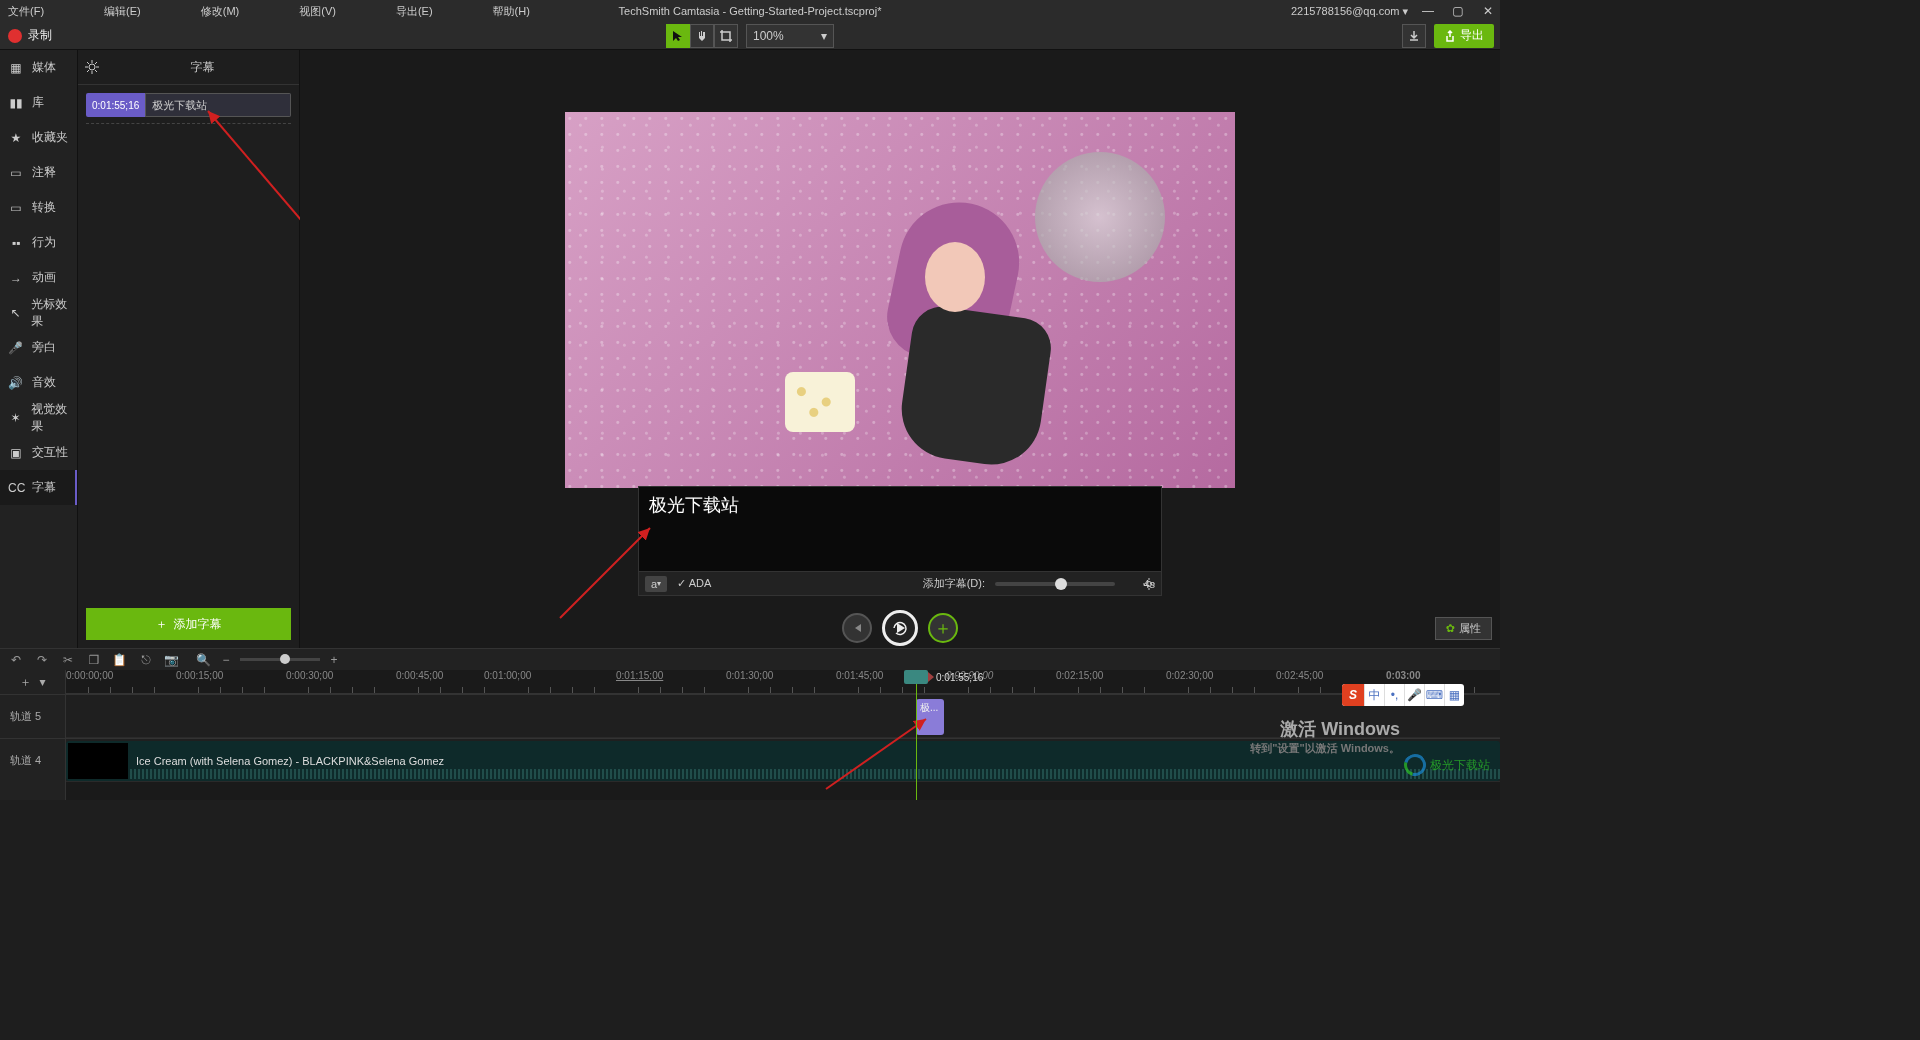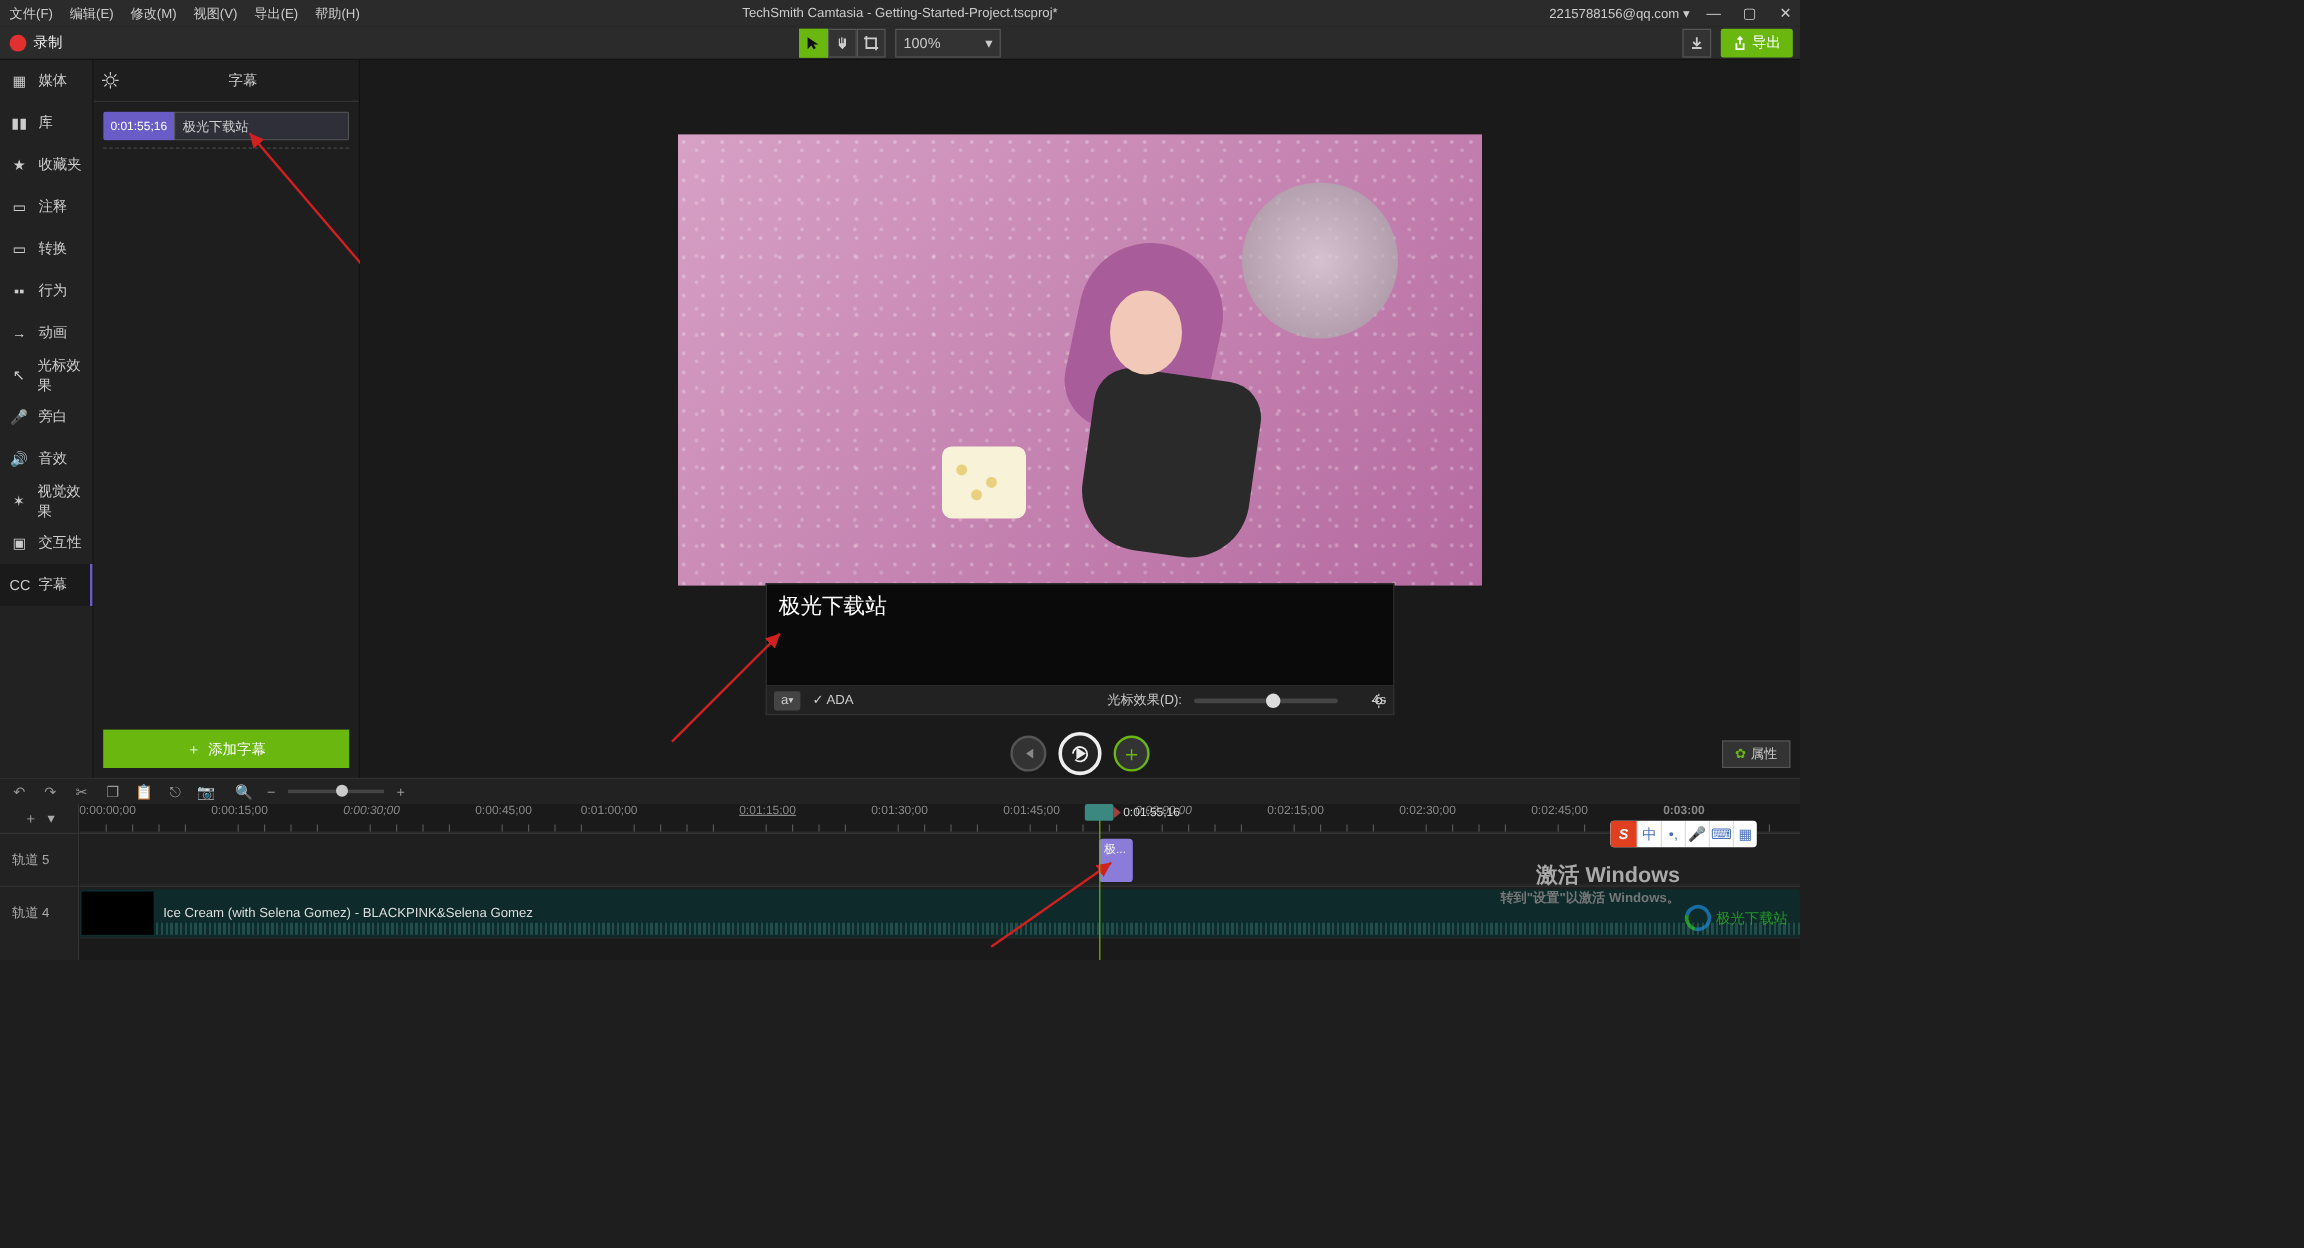--- a/index.html
+++ b/index.html
@@ -1,19 +1,19 @@
 <!DOCTYPE html>
 <html><head>
 <meta charset="utf-8">
 <style>
 * { margin: 0; padding: 0; box-sizing: border-box; font-family: "Microsoft YaHei", Arial, sans-serif; }
 body { background: #1e1e1e; color: #ccc; width: 1500px; height: 812px; overflow: hidden; font-size: 12px; position: relative; }
 
 
-.menubar { height: 22px; background: #2b2b2b; display: flex; align-items: center; padding: 0 8px; position: relative; }
+.menubar { height: 22px; background: #2b2b2b; display: flex; align-items: center; padding: 0 8px; position: relative; gap: 46px; }
 .menubar .menu-item { margin-right: 14px; color: #ccc; cursor: pointer; font-size: 11px; }
 .menubar .title { position: absolute; left: 50%; transform: translateX(-50%); color: #ccc; font-size: 11px; }
 .menubar .right { position: absolute; right: 6px; display: flex; align-items: center; gap: 14px; }
 .menubar .win-ctrl { display: flex; gap: 18px; }
 .menubar .win-btn { width: 12px; height: 12px; display:flex; align-items:center; justify-content:center; color:#ccc; }
 
 
 .recordbar { height: 28px; background: #2b2b2b; display: flex; align-items: center; padding: 0 8px; border-bottom: 1px solid #111; position: relative; }
 .rec-dot { width: 14px; height: 14px; background: #e03030; border-radius: 50%; margin-right: 6px; }
 .recordbar .label { color: #eee; font-size: 12px; }
@@ -283,21 +283,21 @@
         <div class="face"></div>
       </div>
       <div class="popcorn"></div>
     </div>
 
     <div class="caption-editor">
       <div class="caption-input-box">极光下载站</div>
       <div class="caption-toolbar">
         <span class="font-btn">a <span style="font-size:8px;">▾</span></span>
         <span class="ada">✓ <span>ADA</span></span>
-        <span class="duration-label">光标效果(D):</span>
+        <span class="duration-label">添加字幕(D):</span>
         <div class="slider">
             <div class="knob"></div>
           </div>
         <span class="dur-val">4s</span>
         <span class="gear">
           <svg width="12" height="12">
               <circle cx="6" cy="6" r="2.5" fill="none" stroke="#ccc"></circle>
               <path d="M6 0 L6 2 M6 10 L6 12 M0 6 L2 6 M10 6 L12 6" stroke="#ccc"></path>
             </svg>
         </span>
@@ -371,21 +371,21 @@
     <span class="tick" style="left: 0px;">0:00:00;00</span>
         <div class="tick-line" style="left: 22px;"></div>
         <div class="tick-line" style="left: 44px;"></div>
         <div class="tick-line" style="left: 66px;"></div>
         <div class="tick-line" style="left: 88px;"></div>
         <span class="tick" style="left: 110px;">0:00:15;00</span>
         <div class="tick-line" style="left: 132px;"></div>
         <div class="tick-line" style="left: 154px;"></div>
         <div class="tick-line" style="left: 176px;"></div>
         <div class="tick-line" style="left: 198px;"></div>
-        <span class="tick" style="left: 220px; font-style: italic;">0:00:30;00</span>
+        <span class="tick" style="left: 220px;">0:00:30;00</span>
         <div class="tick-line" style="left: 242px;"></div>
         <div class="tick-line" style="left: 264px;"></div>
         <div class="tick-line" style="left: 286px;"></div>
         <div class="tick-line" style="left: 308px;"></div>
         <span class="tick" style="left: 330px;">0:00:45;00</span>
         <div class="tick-line" style="left: 352px;"></div>
         <div class="tick-line" style="left: 374px;"></div>
         <div class="tick-line" style="left: 396px;"></div>
         <div class="tick-line" style="left: 418px;"></div>
         <span class="tick" style="left: 418px;">0:01:00;00</span>

